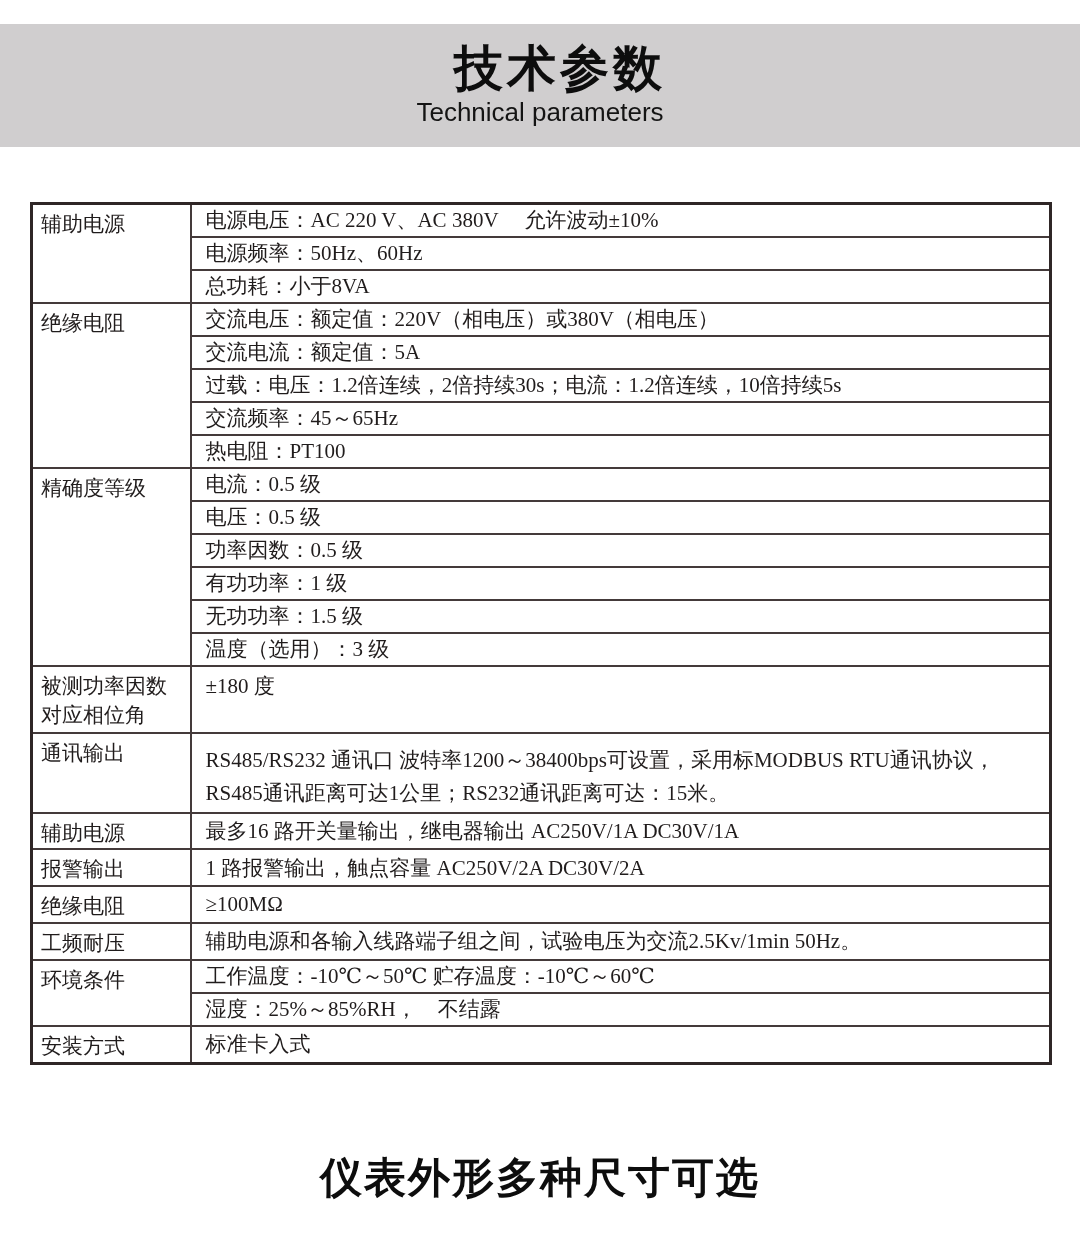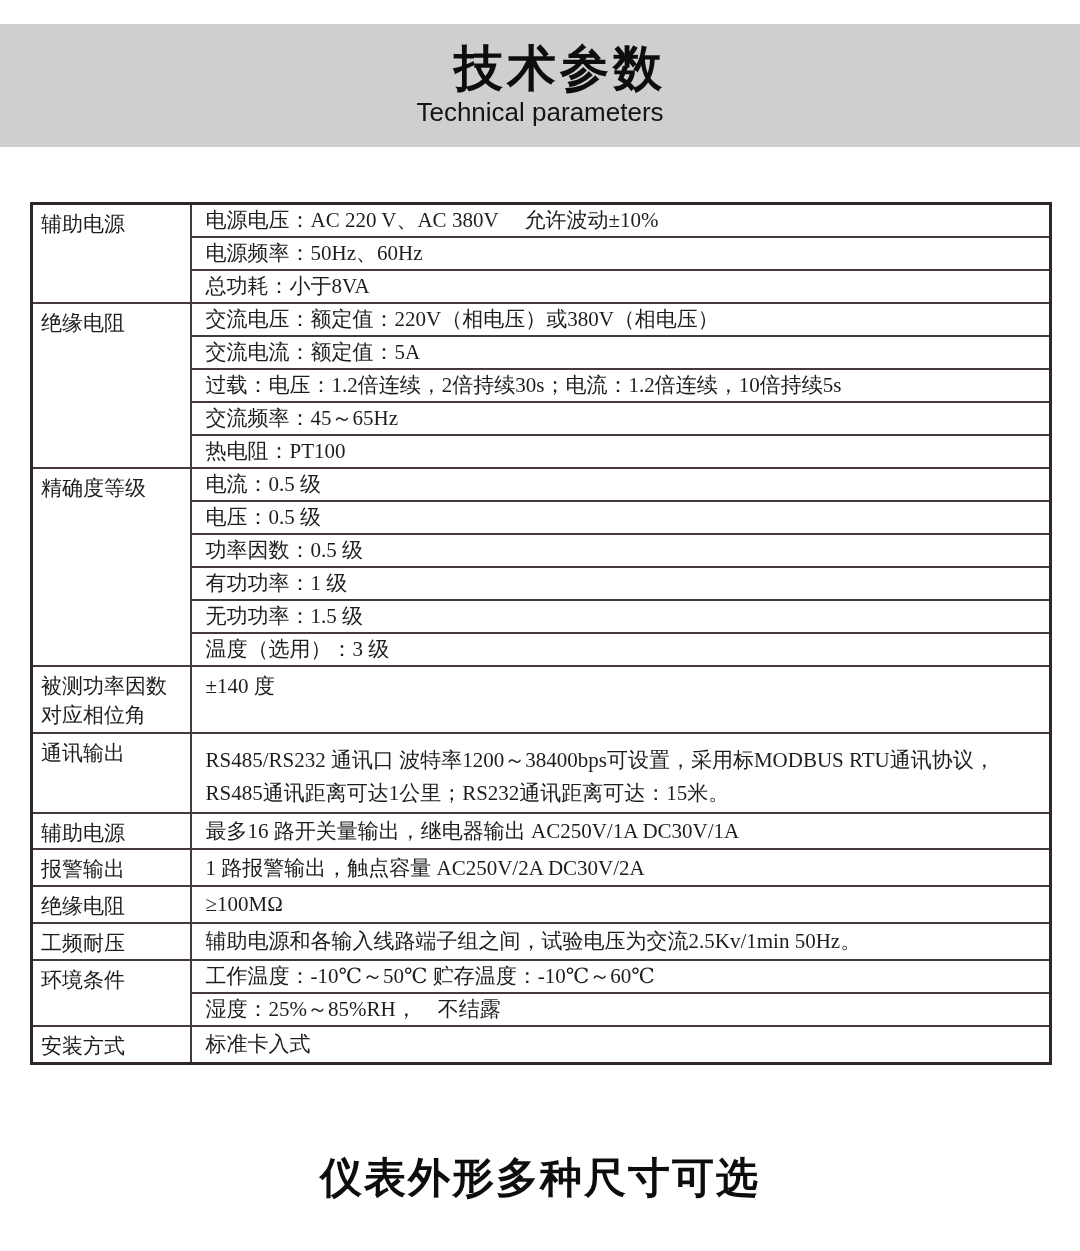--- a/index.html
+++ b/index.html
@@ -138,21 +138,21 @@
   </tr>
   <tr>
     <td>无功功率：1.5 级</td>
   </tr>
   <tr>
     <td>温度（选用）：3 级</td>
   </tr>
 
   <tr class="tall">
     <td class="lbl">被测功率因数对应相位角</td>
-    <td class="vtop">±140 度</td>
+    <td class="vtop">±180 度</td>
   </tr>
 
   <tr class="tall">
     <td class="lbl">通讯输出</td>
     <td class="comm">RS485/RS232 通讯口 波特率1200～38400bps可设置，采用标MODBUS RTU通讯协议，RS485通讯距离可达1公里；RS232通讯距离可达：15米。</td>
   </tr>
 
   <tr>
     <td class="lbl">辅助电源</td>
     <td>最多16 路开关量输出，继电器输出 AC250V/1A DC30V/1A</td>

